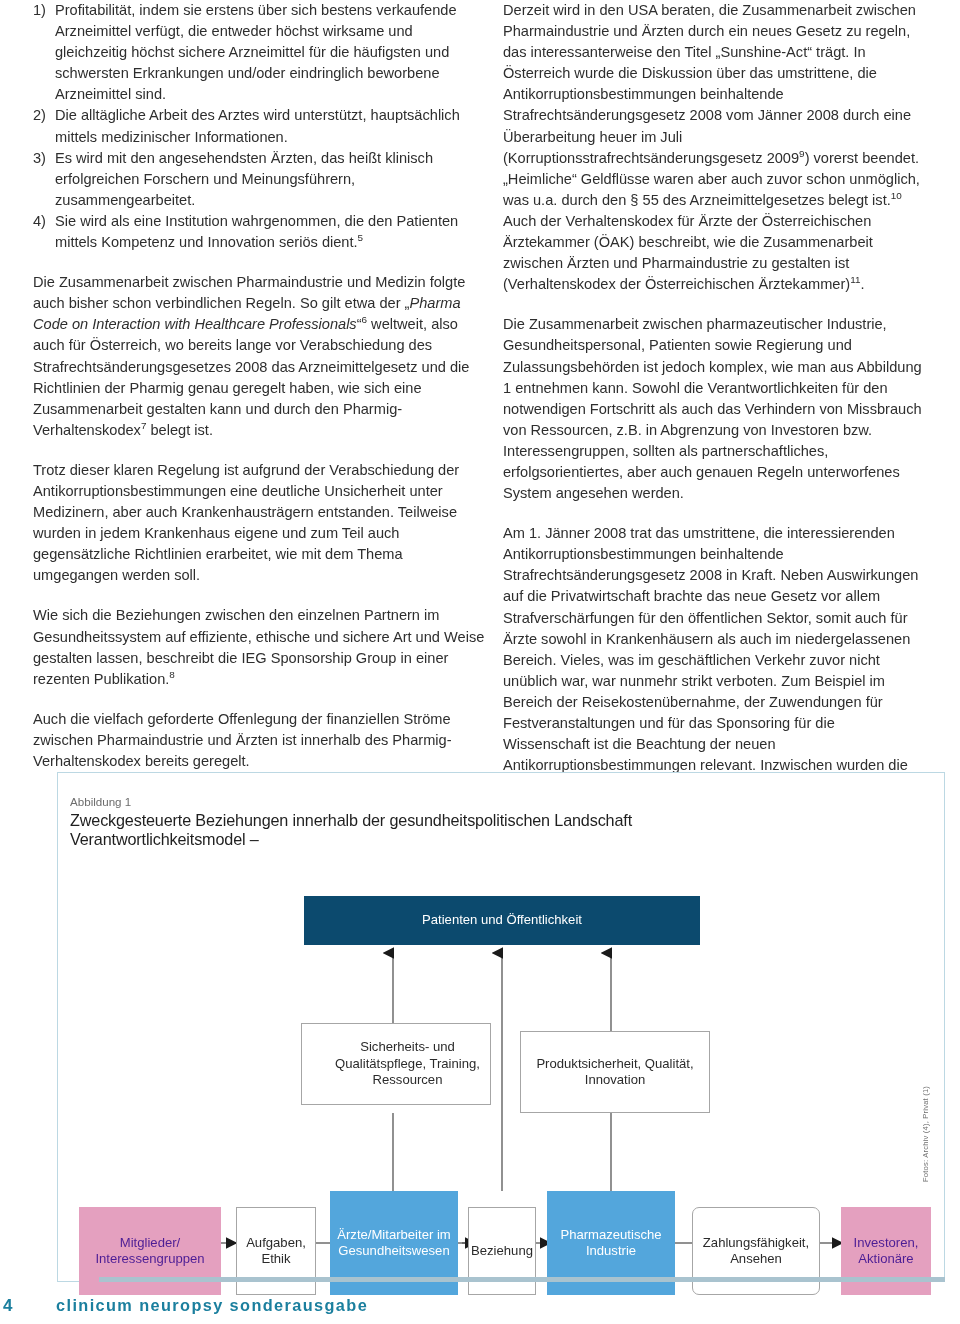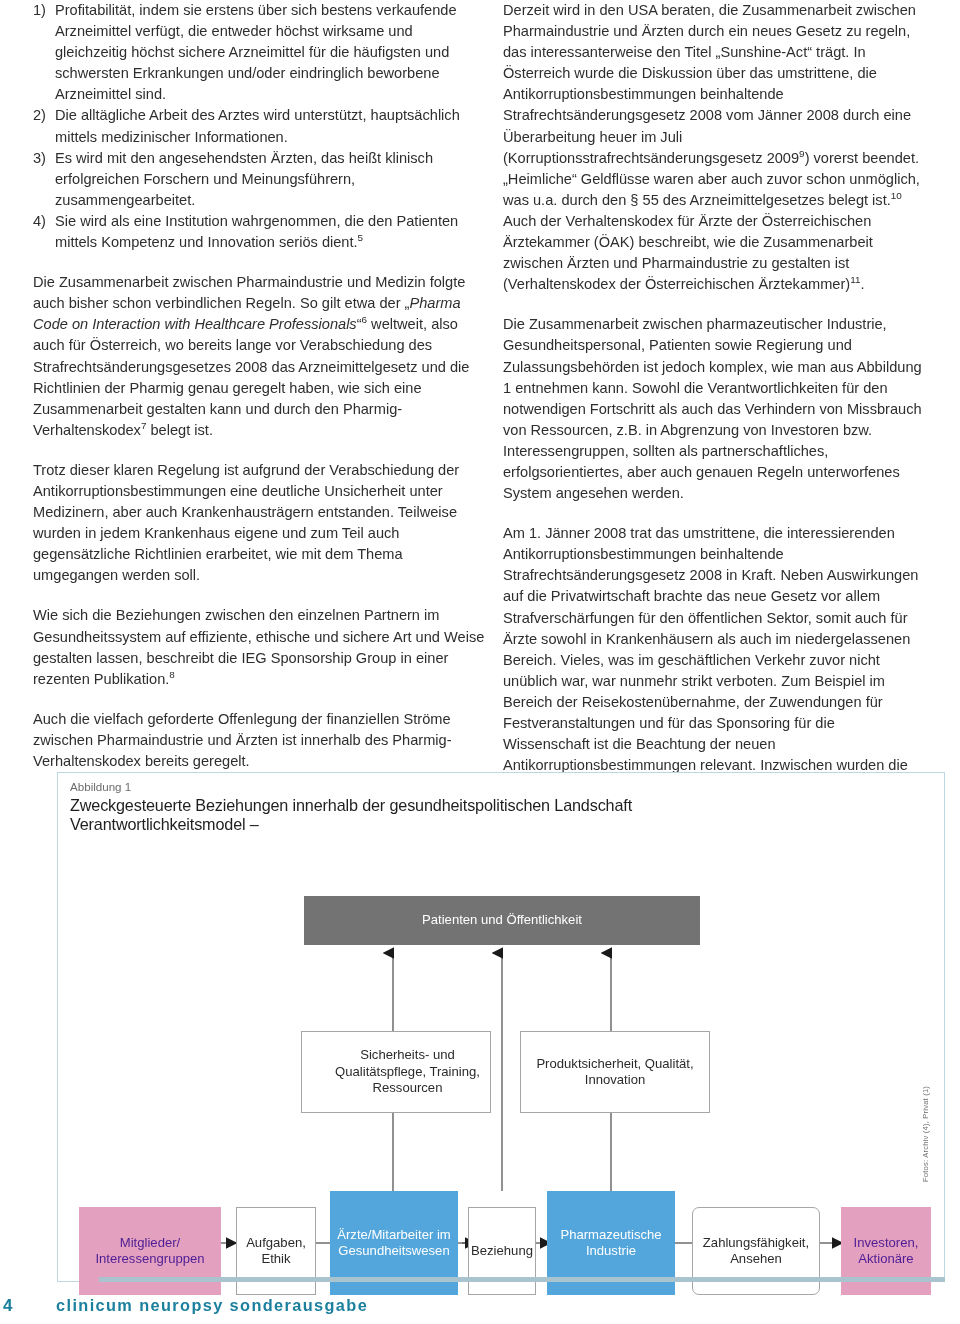--- a/index.html
+++ b/index.html
@@ -69,21 +69,21 @@
   }
   .fig-caption{
     position:absolute;
     left:12px; top:6px;
     width:860px;
   }
   .fig-label{
     font-size:11.6px;
     color:#6d6d6d;
     line-height:14px;
-    margin:1px 0 2px 0;
+    margin:16px 0 2px 0;
   }
   .fig-title{
     font-size:16.2px;
     line-height:19.4px;
     color:#1f1f1f;
     margin:0;
     letter-spacing:-0.15px;
   }
 
   .canvas{
@@ -102,21 +102,21 @@
     text-align:center;
     font-size:13.1px;
     line-height:16.4px;
     padding:3px 5px;
   }
   .node.plain{
     border:1px solid #a6a6a6;
     background:#ffffff;
     color:#2b2b2b;
   }
-  .node.green{ background:#737373; color:#ffffff; }
+  .node.green{ background:#0c4a6e; color:#ffffff; }
   .node.blue{ background:#53a6dc; color:#ffffff; }
   .node.pink{ background:#e4a0bf; color:#4c1d95; }
 
   
   .footer-rule{
     position:absolute;
     left:99px; top:1277px;
     width:846px; height:5px;
     background:#a9c3cf;
   }
@@ -238,21 +238,21 @@
         <line x1="478" y1="470" x2="492" y2="470" marker-end="url(#ah-side)"></line>
 
         <line x1="617" y1="470" x2="645" y2="470"></line>
 
         <line x1="762" y1="470" x2="784" y2="470" marker-end="url(#ah-side)"></line>
       </g>
     </svg>
 
     <div class="node green" style="left:246px;top:123px;width:396px;height:49px;">Patienten und Öffentlichkeit</div>
 
-    <div class="node plain" style="left:243px;top:258px;width:190px;height:82px;padding-left:28px;">Sicherheits- und Qualitätspflege, Training, Ressourcen</div>
+    <div class="node plain" style="left:243px;top:250px;width:190px;height:82px;padding-left:28px;">Sicherheits- und Qualitätspflege, Training, Ressourcen</div>
 
     <div class="node plain" style="left:462px;top:258px;width:190px;height:82px;">Produktsicherheit, Qualität, Innovation</div>
 
     <div class="node pink" style="left:21px;top:434px;width:142px;height:88px;">Mitglieder/ Interessengruppen</div>
 
     <div class="node plain" style="left:178px;top:434px;width:80px;height:88px;">Aufgaben, Ethik</div>
 
     <div class="node blue" style="left:272px;top:418px;width:128px;height:104px;">Ärzte/Mitarbeiter im Gesundheitswesen</div>
 
     <div class="node plain" style="left:410px;top:434px;width:68px;height:88px;">Beziehung</div>

